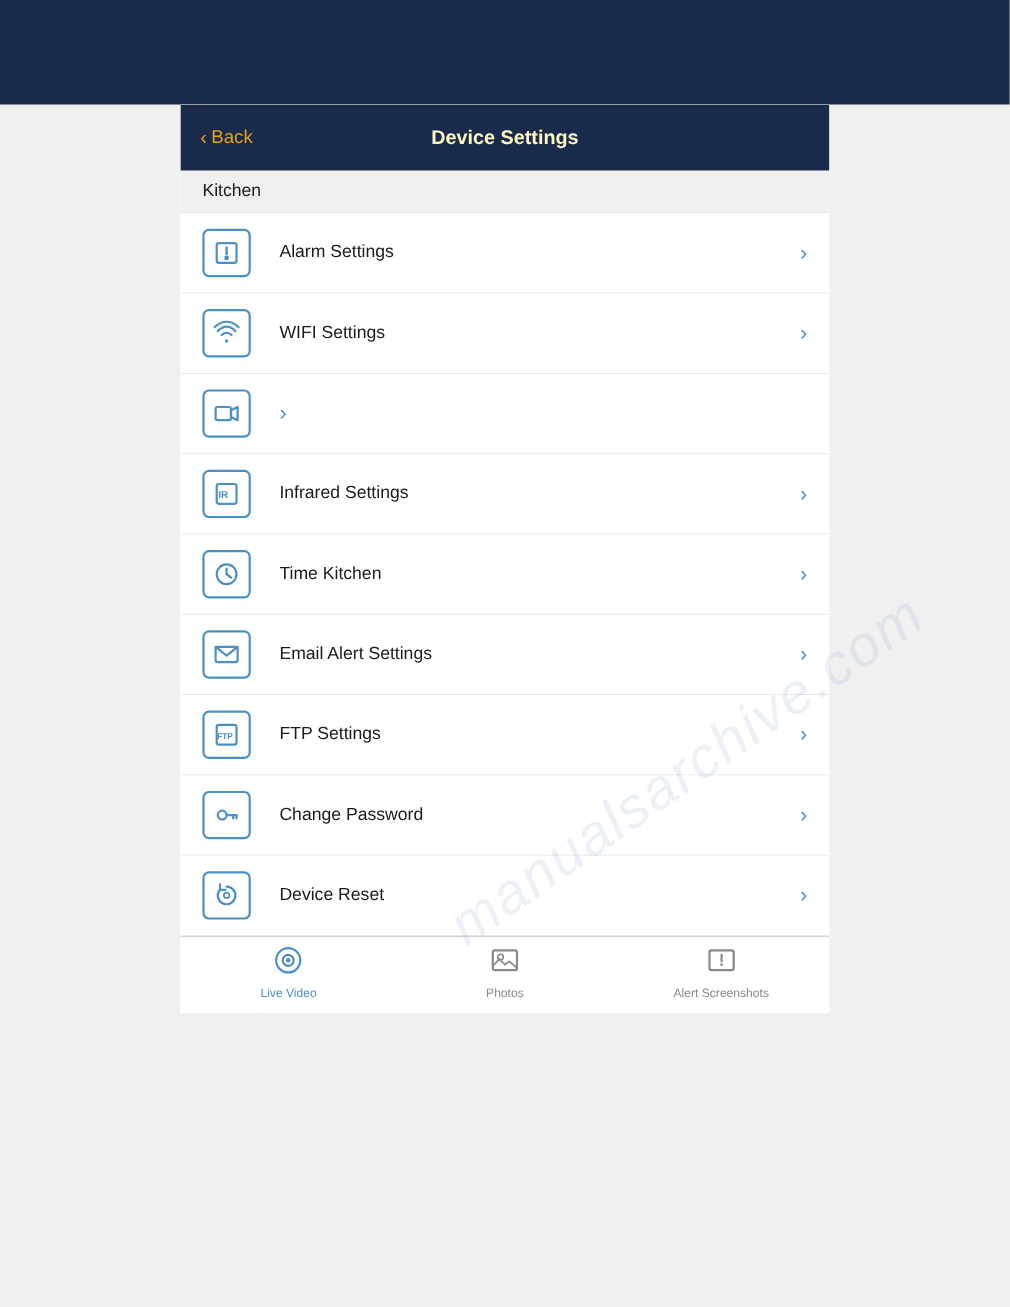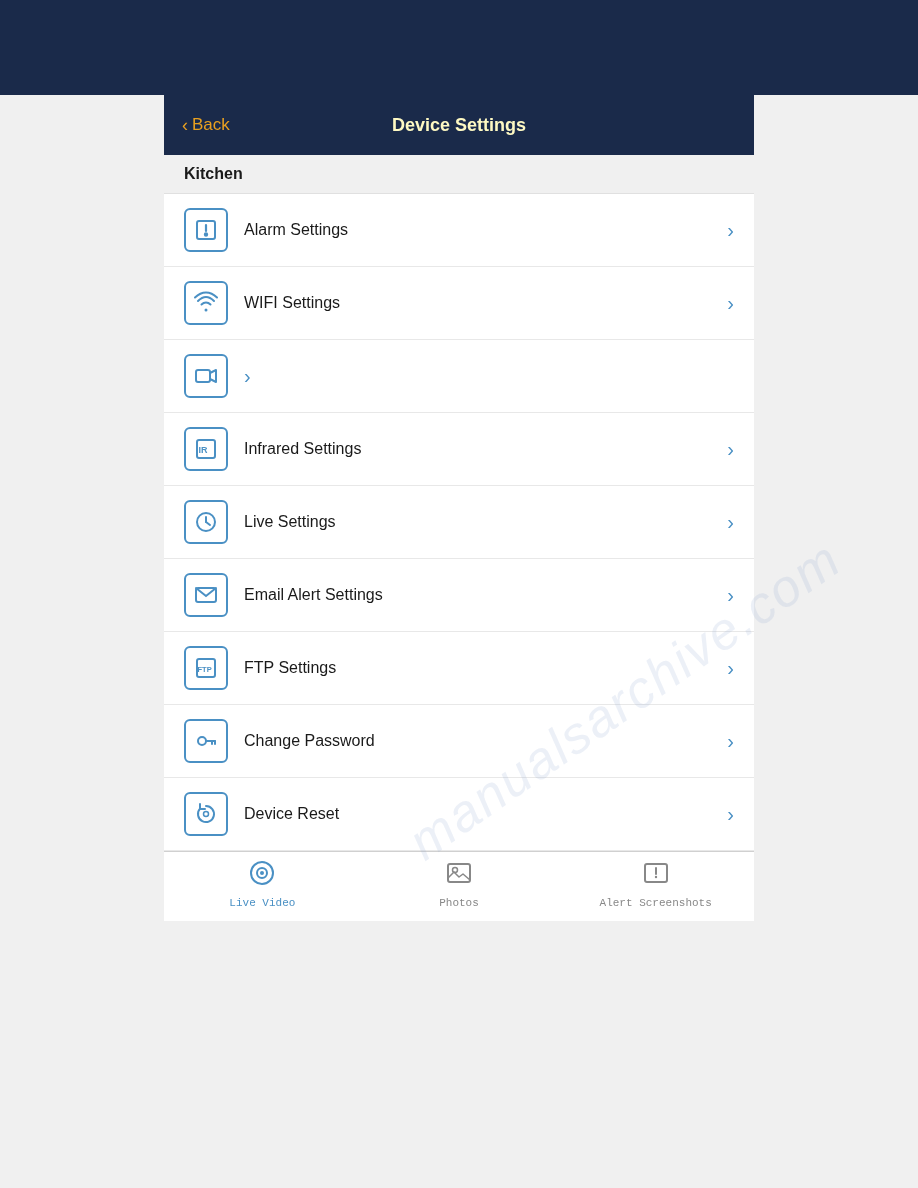--- a/index.html
+++ b/index.html
@@ -63,21 +63,21 @@
       color: #fef9c3;
       font-size: 18px;
       font-weight: 600;
     }
 
     
     .section-label {
       background: #f0f0f0;
       padding: 10px 20px;
       font-size: 16px;
-      font-weight: 700;
+      font-weight: 400;
       color: #1a1a1a;
       border-bottom: 1px solid #e0e0e0;
     }
 
     
     .settings-list {
       flex: 1;
       background: #ffffff;
       overflow-y: auto;
     }
@@ -92,21 +92,21 @@
     }
 
     .item-icon-box {
       width: 44px;
       height: 44px;
       border: 2px solid #4a90c4;
       border-radius: 6px;
       display: flex;
       align-items: center;
       justify-content: center;
-      margin-right: 16px;
+      margin-right: 26px;
       flex-shrink: 0;
       color: #4a90c4;
       font-size: 18px;
     }
 
     .item-label {
       flex: 1;
       font-size: 16px;
       color: #1a1a1a;
       font-weight: 400;
@@ -121,21 +121,20 @@
     
     .tab-bar {
       width: 590px;
       background: #ffffff;
       border-top: 1px solid #d0d0d0;
       display: flex;
       align-items: center;
       justify-content: flex-start;
       padding: 8px 0 12px;
       min-height: 70px;
-      font-family: Liberation Mono, monospace;
     }
 
     .tab-item {
       display: flex;
       flex-direction: column;
       align-items: center;
       gap: 4px;
       cursor: pointer;
       flex: 1;
     }
@@ -269,21 +268,21 @@
       </div>
 
       <div class="settings-item">
         <div class="item-icon-box">
           <svg class="icon-svg" viewBox="0 0 24 24">
             <circle cx="12" cy="12" r="9" stroke="#4a90c4" stroke-width="2" fill="none"></circle>
             <line x1="12" y1="7" x2="12" y2="12" stroke="#4a90c4" stroke-width="2" stroke-linecap="round"></line>
             <line x1="12" y1="12" x2="16" y2="15" stroke="#4a90c4" stroke-width="2" stroke-linecap="round"></line>
           </svg>
         </div>
-        <span class="item-label">Live Settings</span>
+        <span class="item-label">Time Kitchen</span>
         <span class="item-chevron">›</span>
       </div>
 
       <div class="settings-item">
         <div class="item-icon-box">
           <svg class="icon-svg" viewBox="0 0 24 24">
             <rect x="2" y="5" width="20" height="14" rx="2" stroke="#4a90c4" stroke-width="2" fill="none"></rect>
             <polyline points="2,5 12,13 22,5" stroke="#4a90c4" stroke-width="2" stroke-linecap="round" fill="none"></polyline>
           </svg>
         </div>

